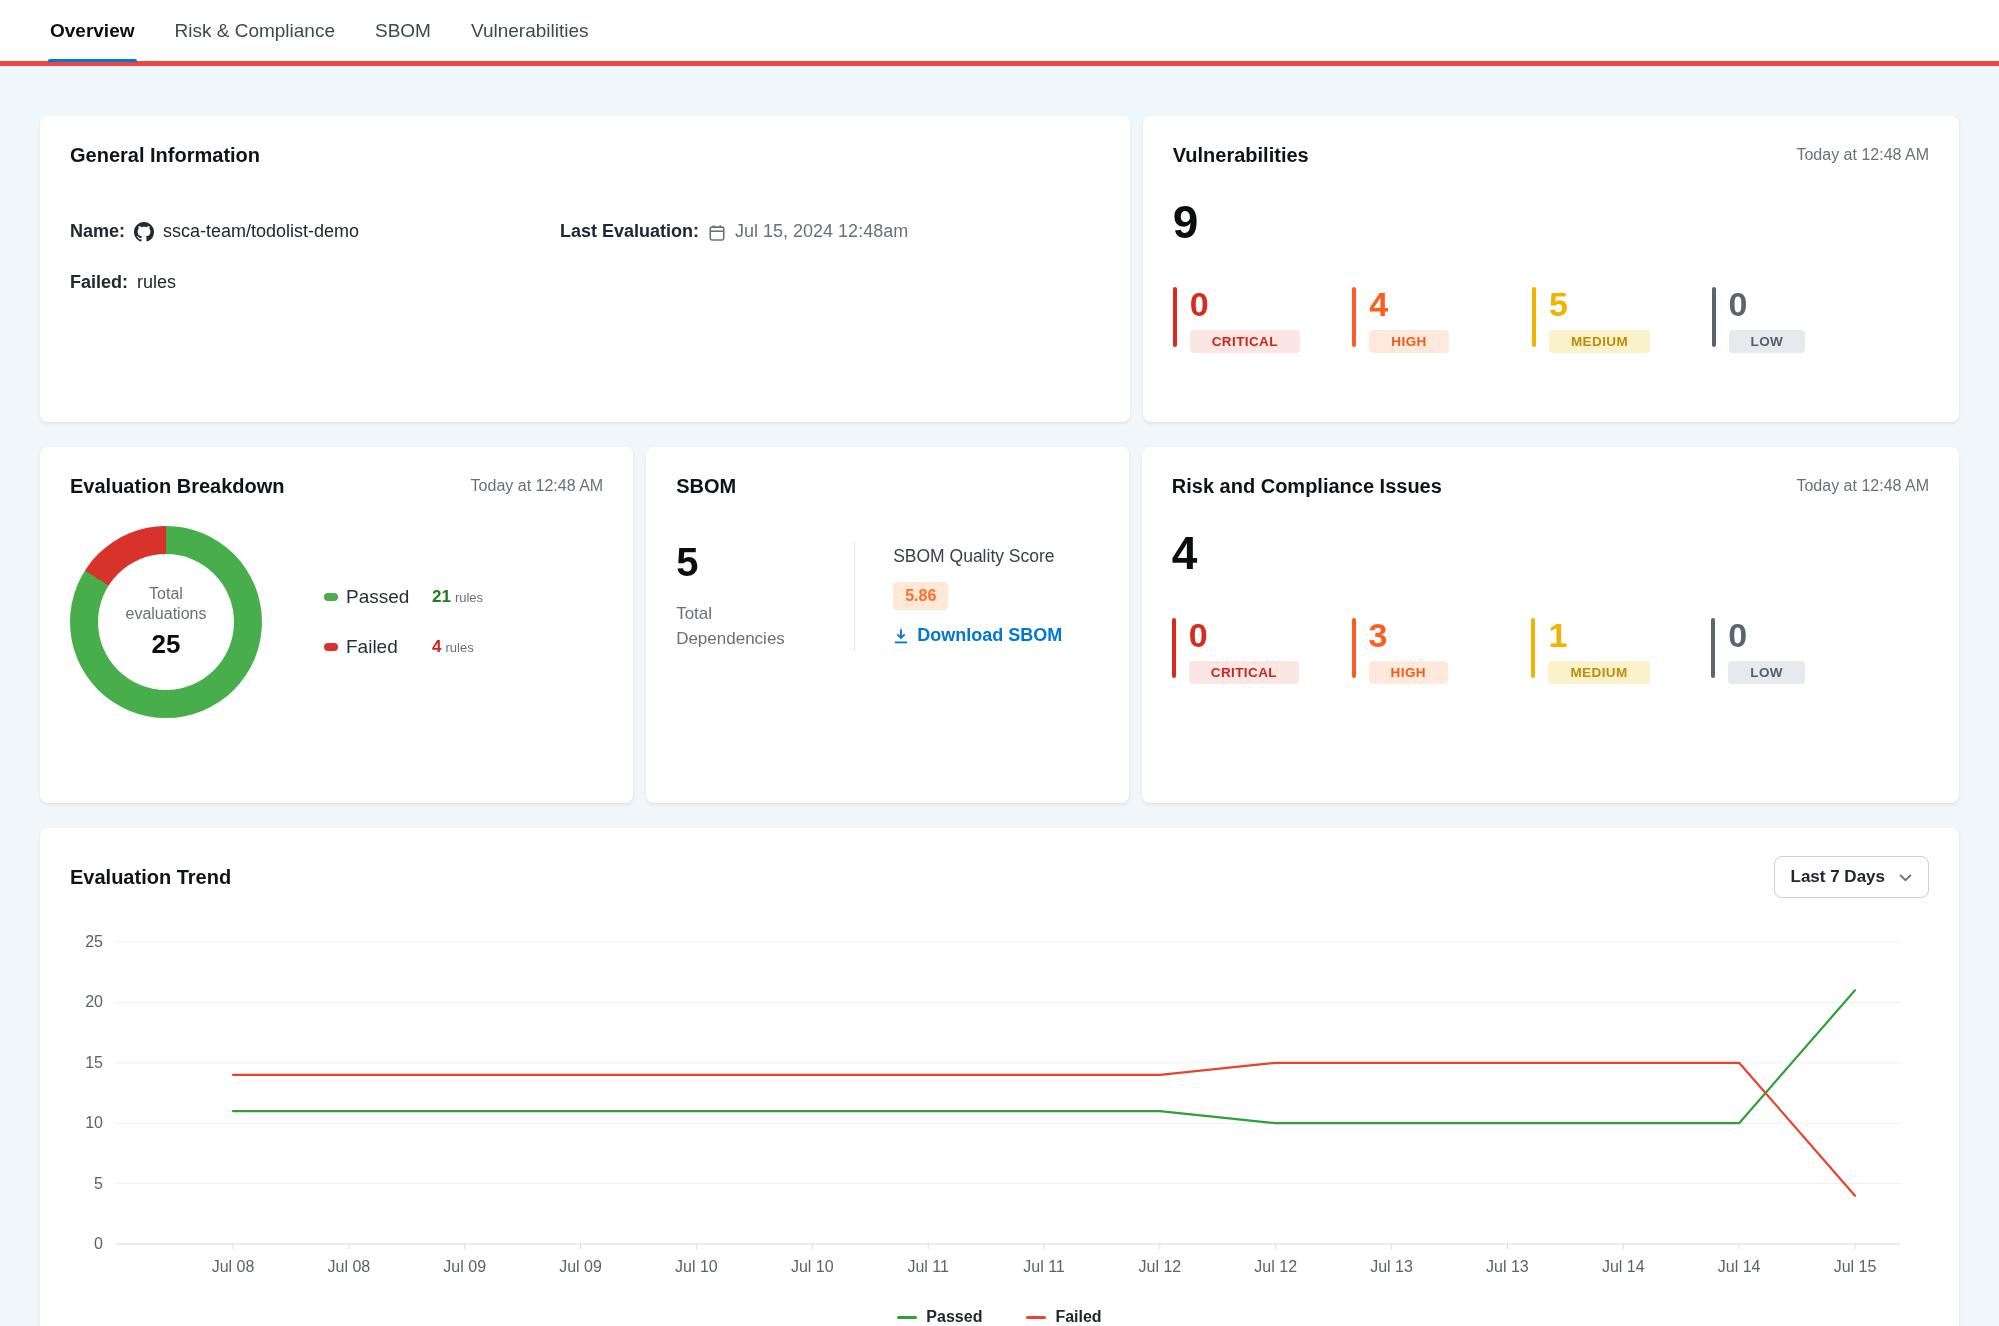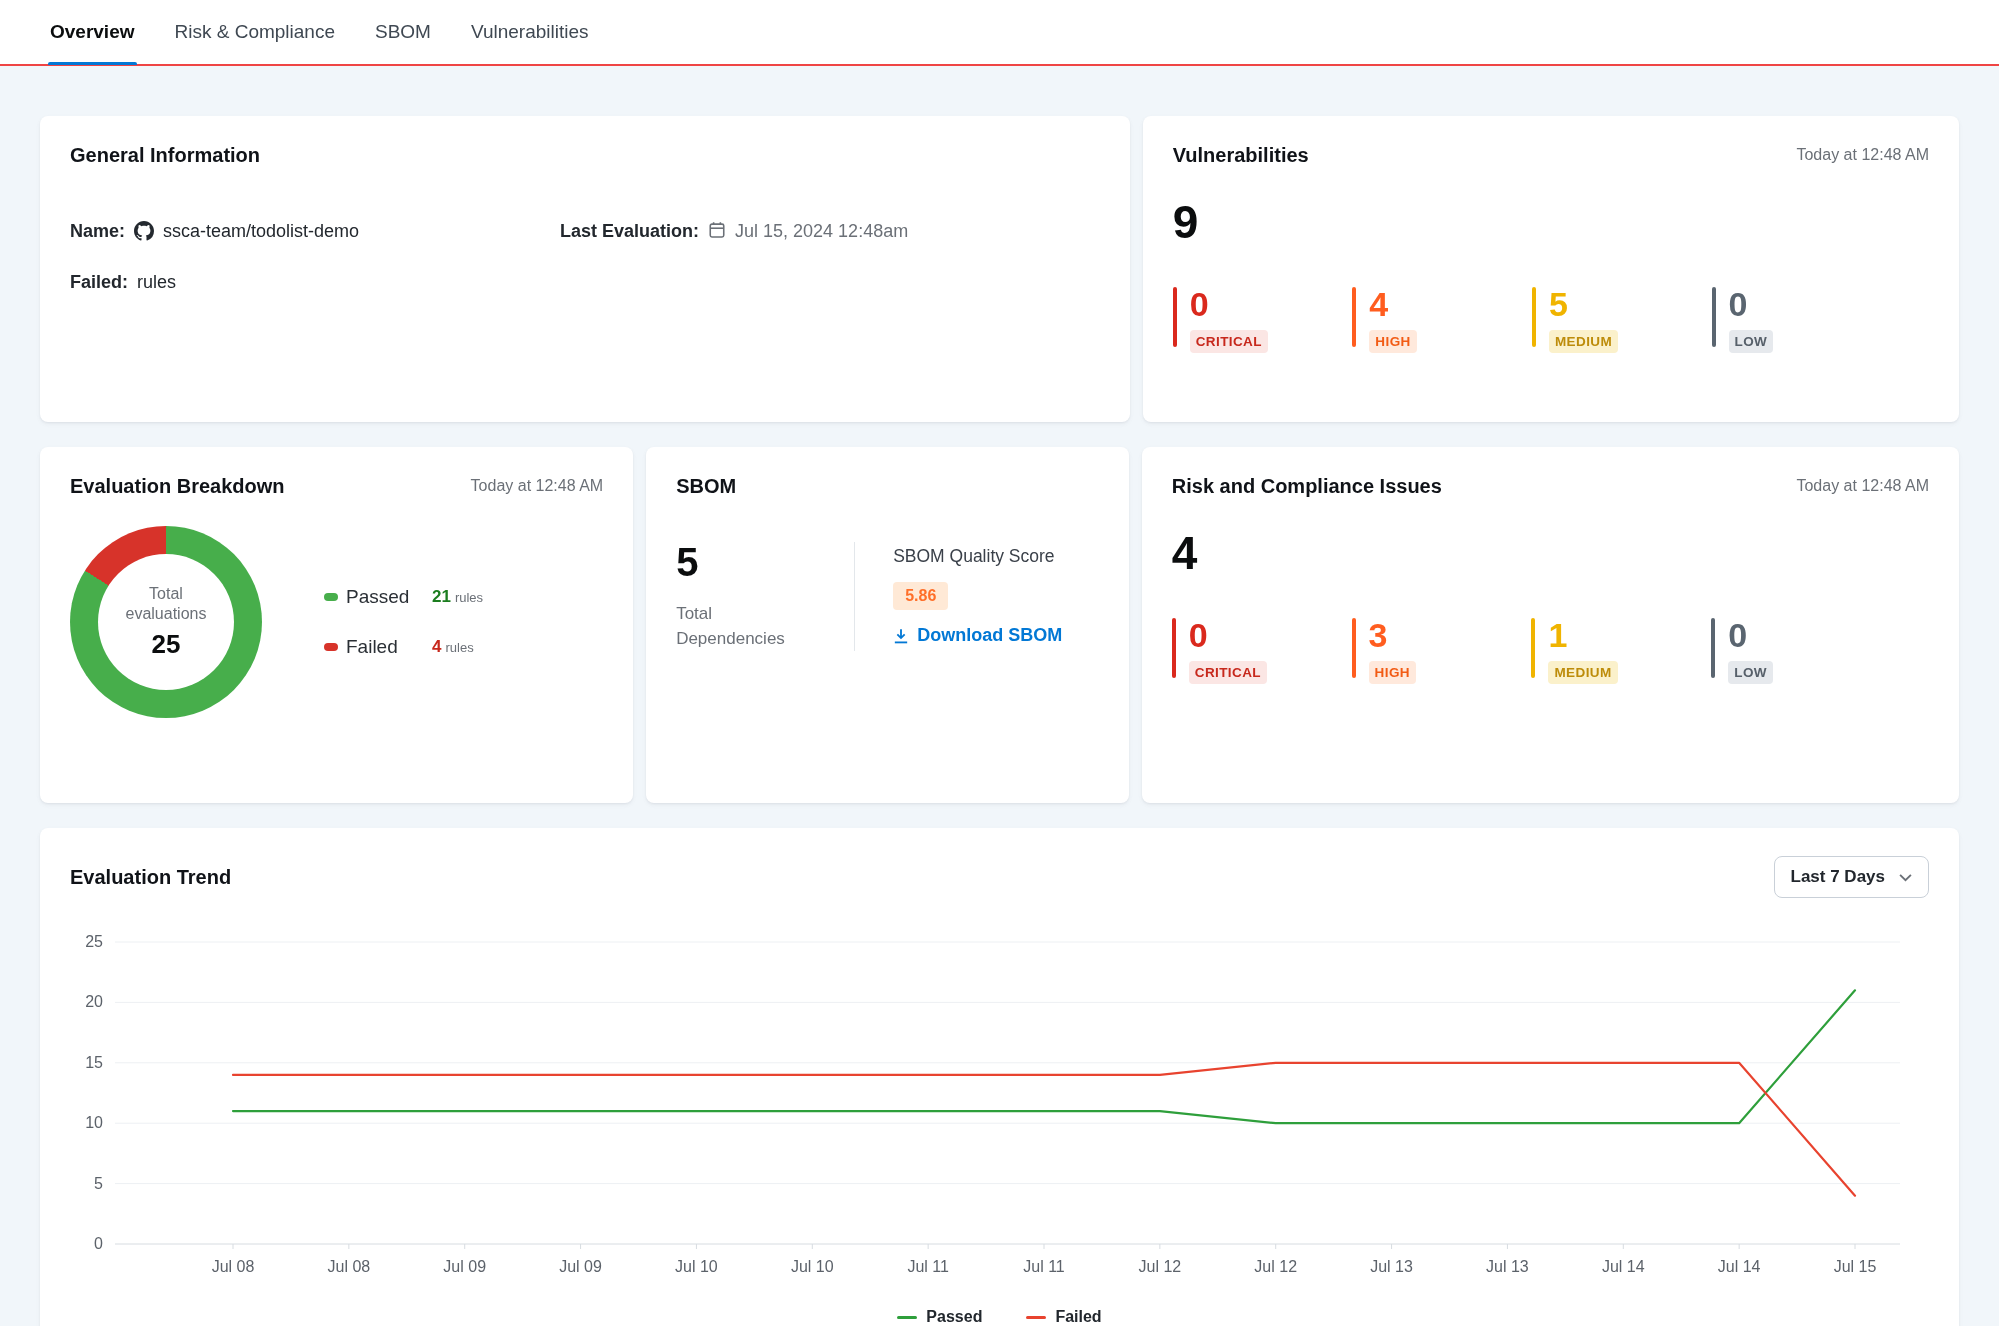--- a/index.html
+++ b/index.html
@@ -4,21 +4,21 @@
 <style>
   * { box-sizing: border-box; }
   body {
     margin: 0; width: 1999px; height: 1326px; overflow: hidden;
     background: #f1f6fa; color: #22272d;
     font-family: "Liberation Sans", sans-serif;
   }
   h2 { margin: 0; }
 
   
-  .tabbar { background:#fff; border-bottom:2px solid #ef4444; height:66px; display:flex; padding-left:48px; }
+  .tabbar { background:#fff; border-bottom:5px solid #ef4444; height:66px; display:flex; padding-left:48px; }
   .tab { display:flex; align-items:center; margin-right:36px; padding:0 2px; font-size:19px; color:#3f4852; position:relative; cursor:pointer; }
   .tab.active { color:#0b0d0e; font-weight:700; }
   .tab.active::after { content:""; position:absolute; left:0; right:0; bottom:-1px; height:3px; background:#0278d5; border-radius:2px 2px 0 0; }
 
   
   .content { padding: 50px 40px 0; }
   .row { display:grid; gap:13px; margin-bottom:25px; }
   .row1 { grid-template-columns: 1076fr 806fr; }
   .row2 { grid-template-columns: 585fr 476fr 806fr; }
   .card { background:#fff; border-radius:8px; padding:28px 30px;
@@ -26,33 +26,33 @@
   .row1 .card { height:306px; }
   .row2 .card { height:356px; }
   .trend-card { height:536px; }
   .card-head { display:flex; justify-content:space-between; align-items:flex-start; }
   .card-title { font-size:20px; font-weight:700; color:#101318; }
   .timestamp { font-size:16px; color:#6b7077; padding-top:2px; }
 
   
   .gi-fields { margin-top:54px; display:flex; flex-direction:column; gap:30px; }
   .gi-top { display:grid; grid-template-columns: 490px 1fr; }
-  .field { display:flex; align-items:flex-start; gap:9px; font-size:18px; }
+  .field { display:flex; align-items:flex-end; gap:9px; font-size:18px; }
   .field .label { font-weight:700; }
   .field .muted { color:#6b7077; }
   .icon { display:inline-flex; align-items:center; }
 
   
   .big-number { margin-top:32px; font-size:46px; font-weight:800; line-height:1; color:#0b0d0e; }
   .sev-grid { display:grid; grid-template-columns:repeat(4,1fr); margin-top:42px; width:95%; }
   .sev { display:flex; gap:13px; }
   .sev-bar { width:4px; height:60px; border-radius:2px; background:var(--sev-color); flex:none; }
   .sev-body { display:flex; flex-direction:column; align-items:flex-start; gap:9px; }
   .sev-num { font-size:34px; font-weight:700; line-height:1; color:var(--sev-color); }
-  .sev-badge { font-size:13.5px; font-weight:700; letter-spacing:.4px; padding:4px 6px; border-radius:4px;
+  .sev-badge { font-size:13.5px; font-weight:700; letter-spacing:.4px; padding:4px 22px; border-radius:4px;
                background:var(--sev-bg); color:var(--sev-fg); white-space:nowrap; }
 
   
   .eb-body { display:flex; align-items:center; gap:62px; margin-top:28px; }
   .donut { width:192px; height:192px; border-radius:50%; position:relative; flex:none; }
   .donut-hole { position:absolute; inset:28px; background:#fff; border-radius:50%;
                 display:flex; flex-direction:column; align-items:center; justify-content:center; }
   .donut-label { font-size:16px; color:#6b7077; line-height:1.25; text-align:center; }
   .donut-total { font-size:26px; font-weight:700; color:#0b0d0e; margin-top:5px; }
   .eb-legend { display:flex; flex-direction:column; gap:28px; }

